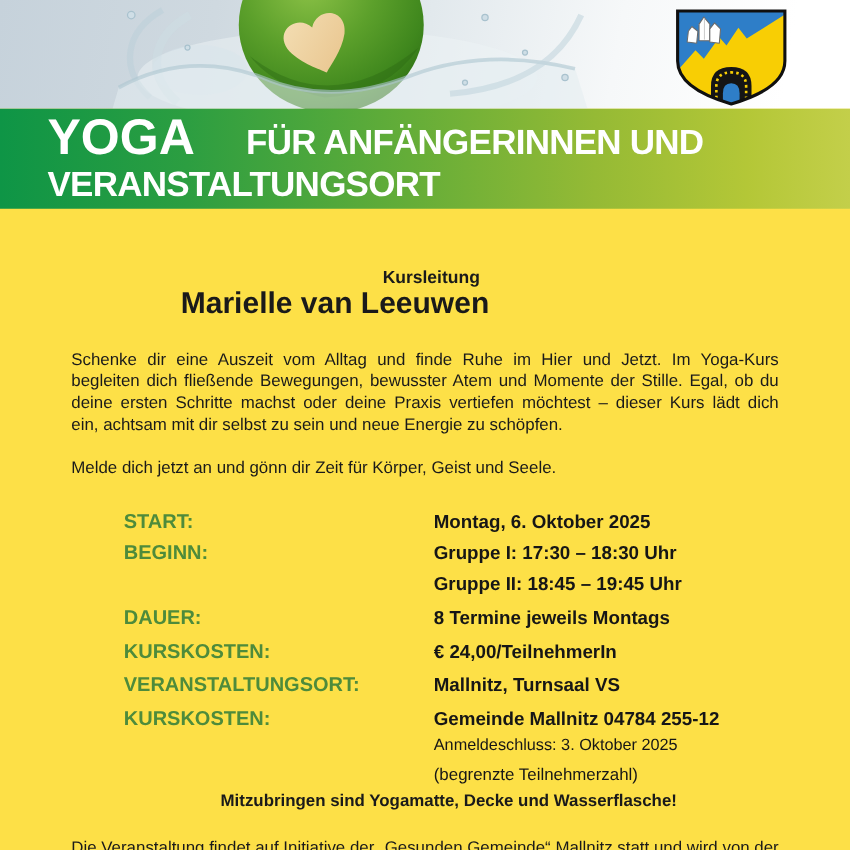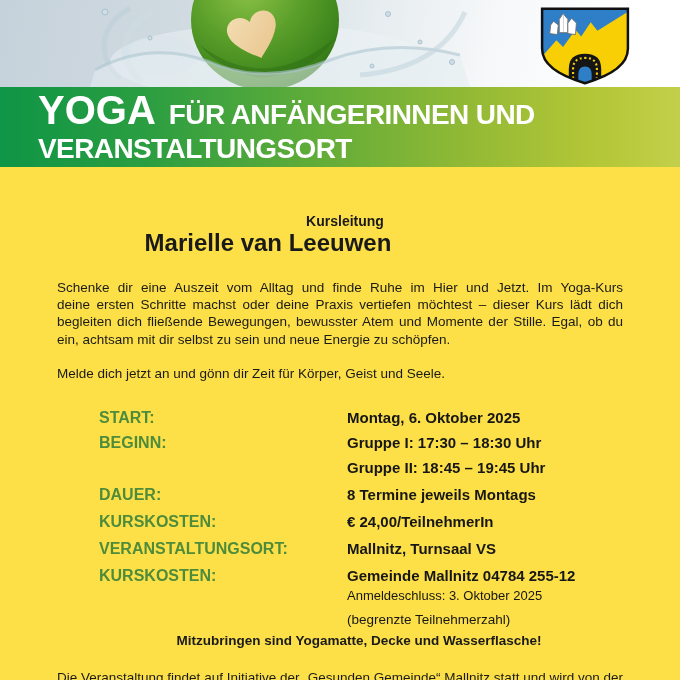--- a/index.html
+++ b/index.html
@@ -15,21 +15,21 @@
   .hero-art{position:absolute;top:0;left:0;}
   .crest{position:absolute;top:5px;left:536px;width:98px;height:82px;}
   
   .banner{
     position:absolute;top:87px;left:0;width:680px;height:80px;box-sizing:border-box;
     padding:4px 0 0 38px;color:#ffffff;
     background:linear-gradient(90deg,#0e9546 0%,#2c9e41 22%,#64ad38 48%,#95ba35 70%,#b4c737 88%,#c3cf4a 100%);
   }
   .banner-line1{display:flex;align-items:baseline;gap:13px;}
   .banner-yoga{font-size:40px;font-weight:bold;line-height:38px;}
-  .banner-rest{font-size:28px;font-weight:bold;letter-spacing:-0.6px;}
+  .banner-rest{font-size:28px;font-weight:bold;letter-spacing:-0.6px;margin-left:28px;}
   .banner-line2{font-size:28px;font-weight:bold;line-height:30px;margin-top:3px;letter-spacing:-0.6px;}
   
   .kicker{position:absolute;top:213px;left:5px;width:680px;text-align:center;font-size:14px;font-weight:bold;}
   .instructor{position:absolute;top:229px;left:0;width:536px;text-align:center;font-size:24px;font-weight:bold;}
   .paragraph{position:absolute;top:279px;left:57px;width:566px;font-size:13.5px;line-height:17.2px;}
   .jline{text-align:justify;text-align-last:justify;}
   .jline.last{text-align-last:left;}
   .cta{position:absolute;top:366px;left:57px;width:566px;font-size:13.5px;}
   
   .details{position:absolute;top:408px;left:99px;width:524px;}
@@ -115,22 +115,22 @@
       <span class="banner-rest">FÜR ANFÄNGERINNEN UND</span>
     </div>
     <div class="banner-line2">VERANSTALTUNGSORT</div>
   </div>
 
   <div class="kicker">Kursleitung</div>
   <div class="instructor">Marielle van Leeuwen</div>
 
   <div class="paragraph">
     <div class="jline">Schenke dir eine Auszeit vom Alltag und finde Ruhe im Hier und Jetzt. Im Yoga-Kurs</div>
+    <div class="jline">begleiten dich fließende Bewegungen, bewusster Atem und Momente der Stille. Egal, ob du</div>
     <div class="jline">deine ersten Schritte machst oder deine Praxis vertiefen möchtest – dieser Kurs lädt dich</div>
-    <div class="jline">begleiten dich fließende Bewegungen, bewusster Atem und Momente der Stille. Egal, ob du</div>
     <div class="jline last">ein, achtsam mit dir selbst zu sein und neue Energie zu schöpfen.</div>
   </div>
 
   <div class="cta">Melde dich jetzt an und gönn dir Zeit für Körper, Geist und Seele.</div>
 
   <div class="details">
     <div class="drow tight">
       <div class="dlabel">START:</div>
       <div class="dvalue">Montag, 6. Oktober 2025</div>
     </div>

